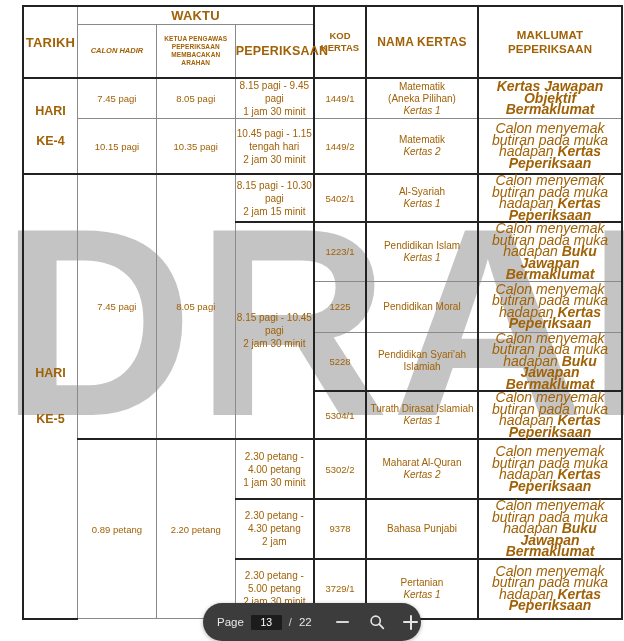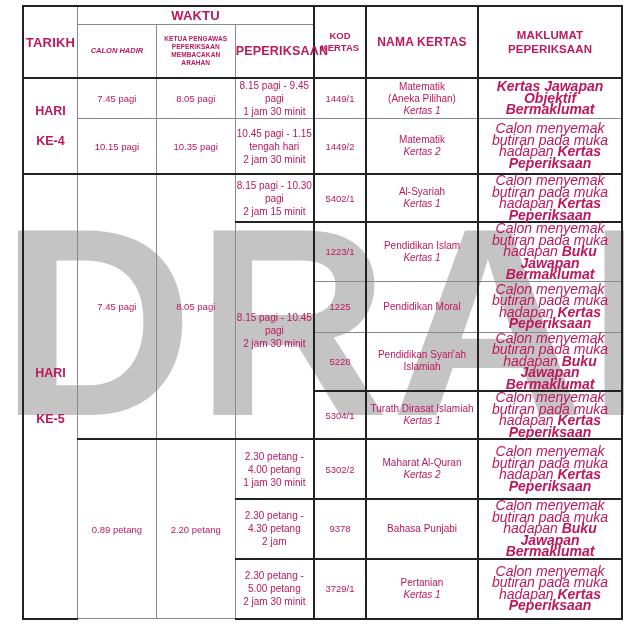--- a/index.html
+++ b/index.html
@@ -53,21 +53,21 @@
     border-collapse: collapse;
     table-layout: fixed;
     z-index: 2;
     background: transparent;
   }
   table.sched td, table.sched th {
     border: 1px solid #8a8a8a;
     padding: 0;
     vertical-align: middle;
     text-align: center;
-    color: #be185d;
+    color: #a16207;
     background: transparent;
   }
   
   .thick-l { border-left: 2px solid #222 !important; }
   .thick-r { border-right: 2px solid #222 !important; }
   .thick-t { border-top: 2px solid #222 !important; }
   .thick-b { border-bottom: 2px solid #222 !important; }
 
   thead th {
     background: #adadad;
@@ -366,14 +366,37 @@
           <div class="it">Kertas 1</div>
         </td>
         <td class="info thick-l thick-r thick-t thick-b">
           <span>Calon menyemak butiran pada muka hadapan <span class="b">Kertas Peperiksaan</span></span>
         </td>
       </tr>
 
     </tbody>
   </table>
 
+  <div id="toolbar">
+    <div class="seg-left">
+      <span class="pg-label">Page</span>
+      <input class="pg-input" type="text" value="13" style="">
+      <span class="pg-sep">/</span>
+      <span class="pg-total">22</span>
+    </div>
+    <div class="divider"></div>
+    <div class="seg-right">
+      <div class="tb-btn">
+        <span class="ic-minus"></span>
+      </div>
+      <div class="tb-btn">
+        <svg class="ic-search" viewBox="0 0 16 16">
+          <circle cx="6.7" cy="6.7" r="4.6" fill="none" stroke="#e4e4e4" stroke-width="1.6"></circle>
+          <line x1="10.2" y1="10.2" x2="14.3" y2="14.4" stroke="#e4e4e4" stroke-width="1.8" stroke-linecap="round"></line>
+        </svg>
+      </div>
+      <div class="tb-btn">
+        <span class="ic-plus"></span>
+      </div>
+    </div>
+  </div>
 
 </div>
 
 </body></html>

